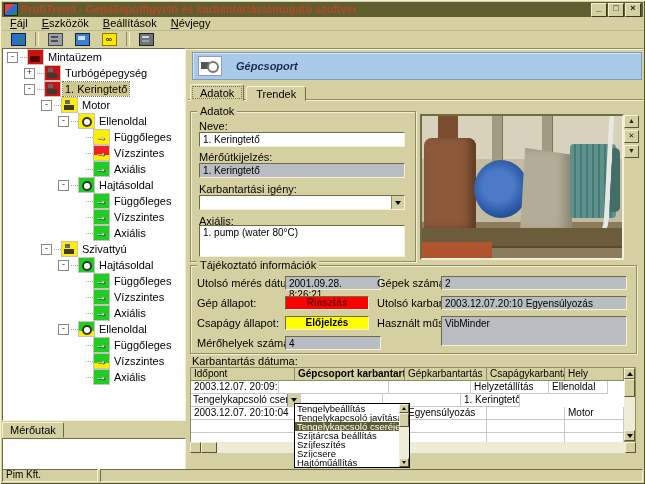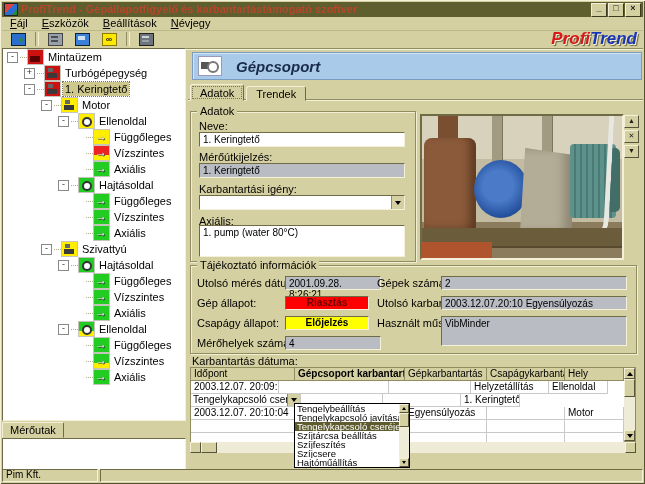--- a/index.html
+++ b/index.html
@@ -47,21 +47,21 @@
   .left-tabs{position:absolute;left:0;top:374px;height:16px;display:flex;}
   .ltab{padding:1px 7px 0;border:1px solid;border-color:#f4f1d8 #6e6b42 #d5d0a1 #f4f1d8;border-radius:2px 2px 0 0;background:#d5d0a1;margin-right:1px;}
   .ltab.inactive{margin-top:18px;padding-top:12px;text-align:center;}
   .left-list{position:absolute;left:0;top:390px;width:182px;height:30px;background:#fff;border:1px solid;border-color:#6f6c45 #f4f1d8 #f4f1d8 #6f6c45;}
   
   .right{position:absolute;left:188px;top:47px;width:455px;height:423px;}
   .panel-header{position:absolute;left:4px;top:5px;width:448px;height:26px;background:#a9cbe9;border:1px solid #7b9cc0;box-shadow:inset 1px 1px 0 #d2e4f4;display:flex;align-items:center;}
   .ph-icon{width:22px;height:18px;margin-left:5px;background:#fff;border:1px solid #99b;position:relative;}
   .ph-icon::before{content:"";position:absolute;left:2px;top:5px;width:8px;height:7px;background:#555;}
   .ph-icon::after{content:"";position:absolute;right:2px;top:4px;width:8px;height:8px;border:2px solid #777;border-radius:50%;}
-  .ph-title{margin-left:14px;font-weight:bold;font-style:italic;font-size:15px;color:#1a2a4a;}
+  .ph-title{margin-left:14px;font-weight:bold;font-style:italic;font-size:11px;color:#1a2a4a;}
   .tabstrip{position:absolute;left:2px;top:37px;height:17px;display:flex;z-index:2;}
   .rtab{padding:2px 9px 0;background:#d5d0a1;border:1px solid;border-color:#f4f1d8 #6e6b42 transparent #f4f1d8;border-radius:3px 3px 0 0;margin-right:2px;}
   .rtab.active{outline:1px dotted #7a7750;outline-offset:-3px;}
   .rtab.inactive{margin-top:2px;padding-top:1px;}
   .tabline{position:absolute;left:0;top:53px;width:455px;border-top:1px solid #f4f1d8;box-shadow:0 -1px 0 #8f8c5f;}
   
   .gb{position:absolute;border:1px solid #8f8c5f;box-shadow:inset 1px 1px 0 #f2efd4,1px 1px 0 #f2efd4;}
   .legend{position:absolute;top:-7px;left:6px;background:#d5d0a1;padding:0 3px;line-height:12px;}
   .flabel{position:absolute;line-height:12px;}
   .bold{font-weight:normal;}
@@ -153,23 +153,20 @@
           <div class="ticon i-database"></div>
         </div>
         <div class="tbtn">
           <div class="ticon i-inspection">∞</div>
         </div>
         <div class="tsep"></div>
         <div class="tbtn">
           <div class="ticon i-calculator"></div>
         </div>
       </span>
-    <span class="logo">
-      <span style="color: rgb(216, 24, 24);">Profi</span><span style="color: rgb(26, 53, 184);">Trend</span>
-    </span>
   </div>
 
   <div class="left">
     <div class="tree-box" id="tree">
         <div class="tree-row">
           <span style="flex: 0 0 4px;"></span>
           <div class="expander">-</div>
           <div class="stub"></div>
           <div class="node-icon g-factory" style="background: rgb(204, 17, 17);"></div>
           <div class="node-label">Mintaüzem</div>

